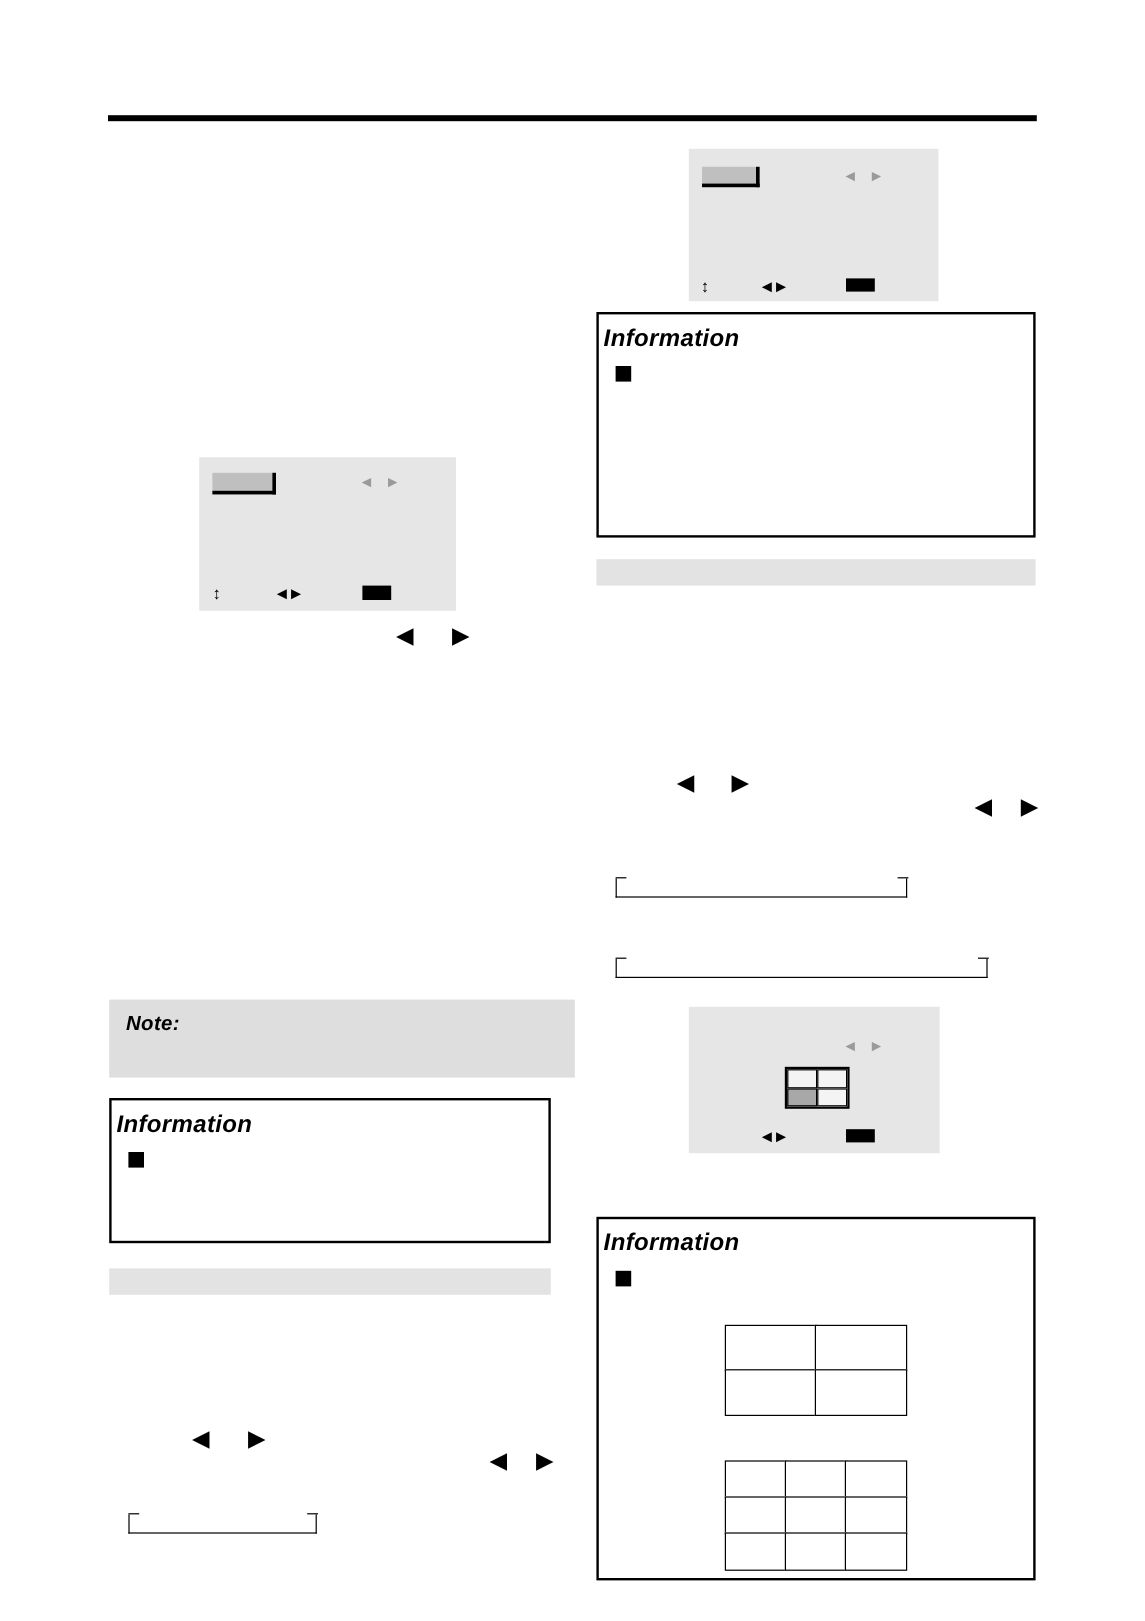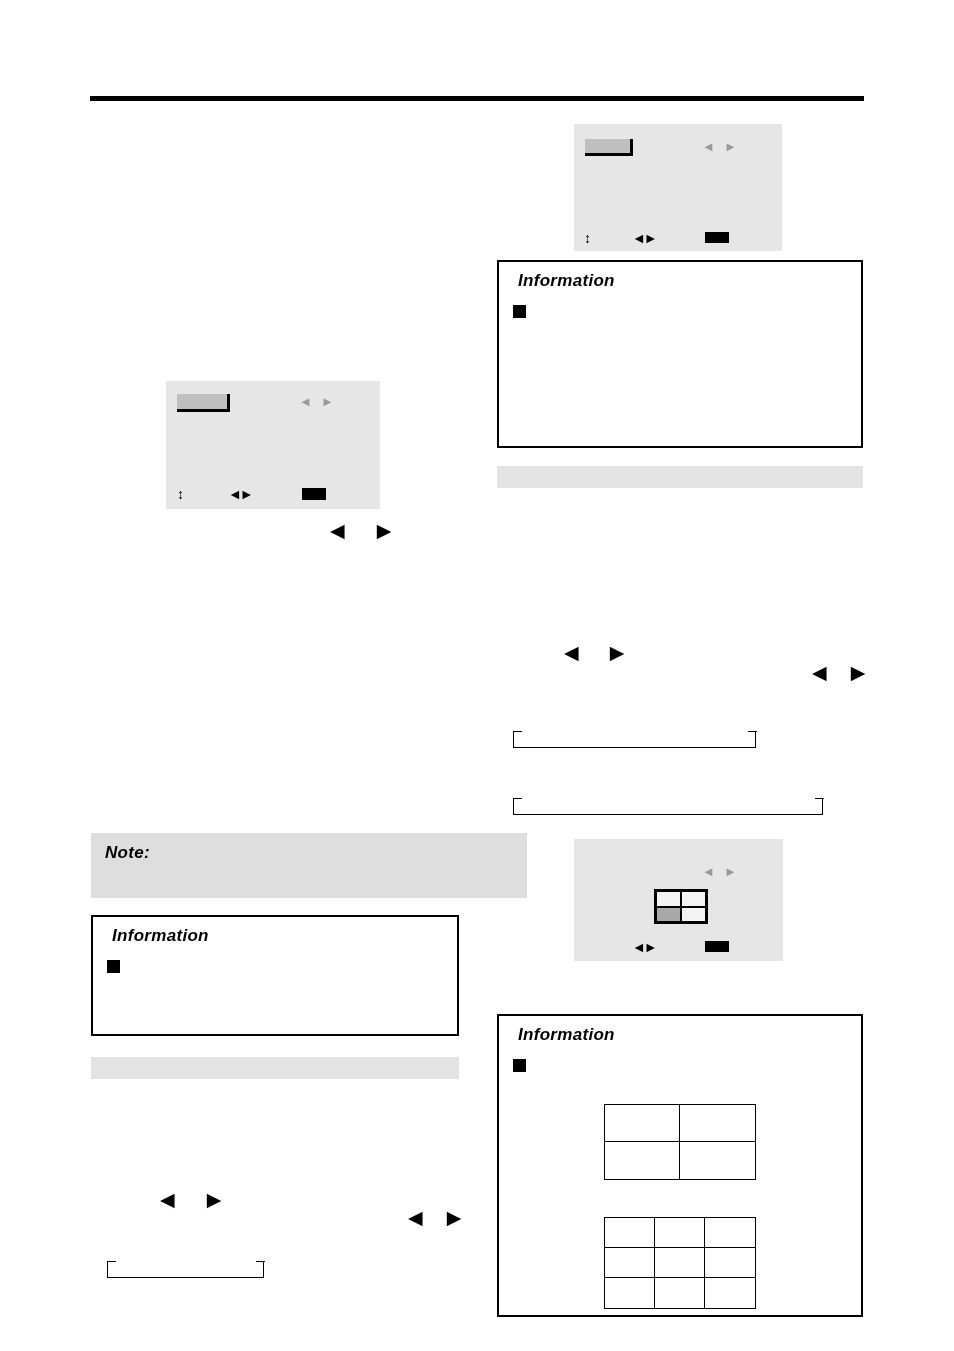--- a/index.html
+++ b/index.html
@@ -101,25 +101,25 @@
 
   
   .info-box {
     position: absolute;
     border: 2px solid #000000;
     background: #ffffff;
     box-sizing: border-box;
   }
   .info-title {
     position: absolute;
-    left: 19px;
+    left: 4px;
     top: 9px;
     font-weight: bold;
     font-style: italic;
-    font-size: 17px;
+    font-size: 20px;
     letter-spacing: 0.3px;
   }
   .info-bullet {
     position: absolute;
     left: 14px;
     width: 13px;
     height: 13px;
     background: #000000;
   }
 
@@ -190,21 +190,21 @@
   <div class="osd-foot-blackbar" style="left:136px; top:107px; width:24px; height:12px;">
     <span></span>
   </div>
 </div>
 
 <div class="arrow-pair" style="left:330px; top:521px; gap:32px;">
   <span>◀</span>
   <span>▶</span>
 </div>
 
-<div class="note-box" style="left:91px; top:833px; width:436px; height:65px;">
+<div class="note-box" style="left:91px; top:833px; width:388px; height:65px;">
   <div class="note-title">Note:</div>
   <div class="abs" style="left:14px; top:40px; right:12px; font-size:13px;"></div>
 </div>
 
 <div class="info-box" style="left:91px; top:915px; width:368px; height:121px;">
   <div class="info-title">Information</div>
   <div class="info-bullet" style="top:43px;"></div>
   <div class="abs" style="left:36px; top:43px; right:12px; font-size:13px;"></div>
 </div>
 

